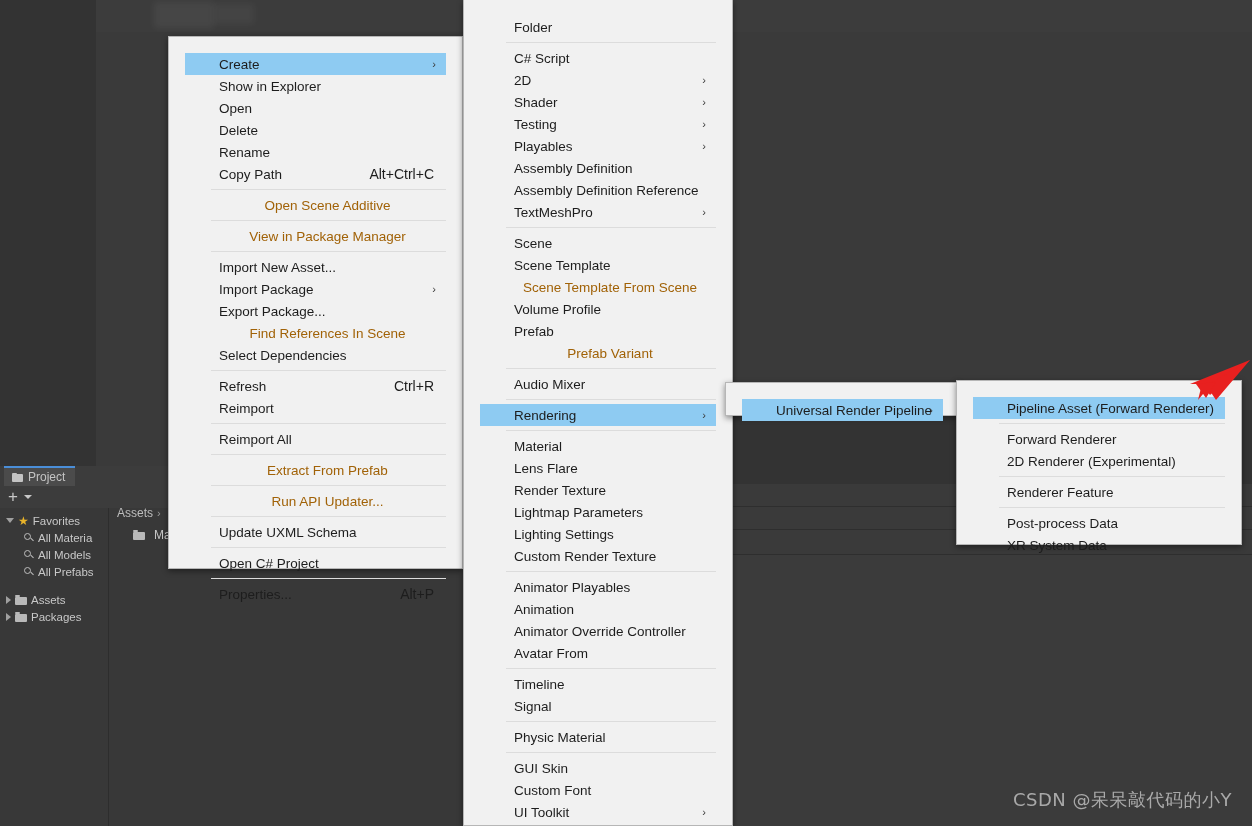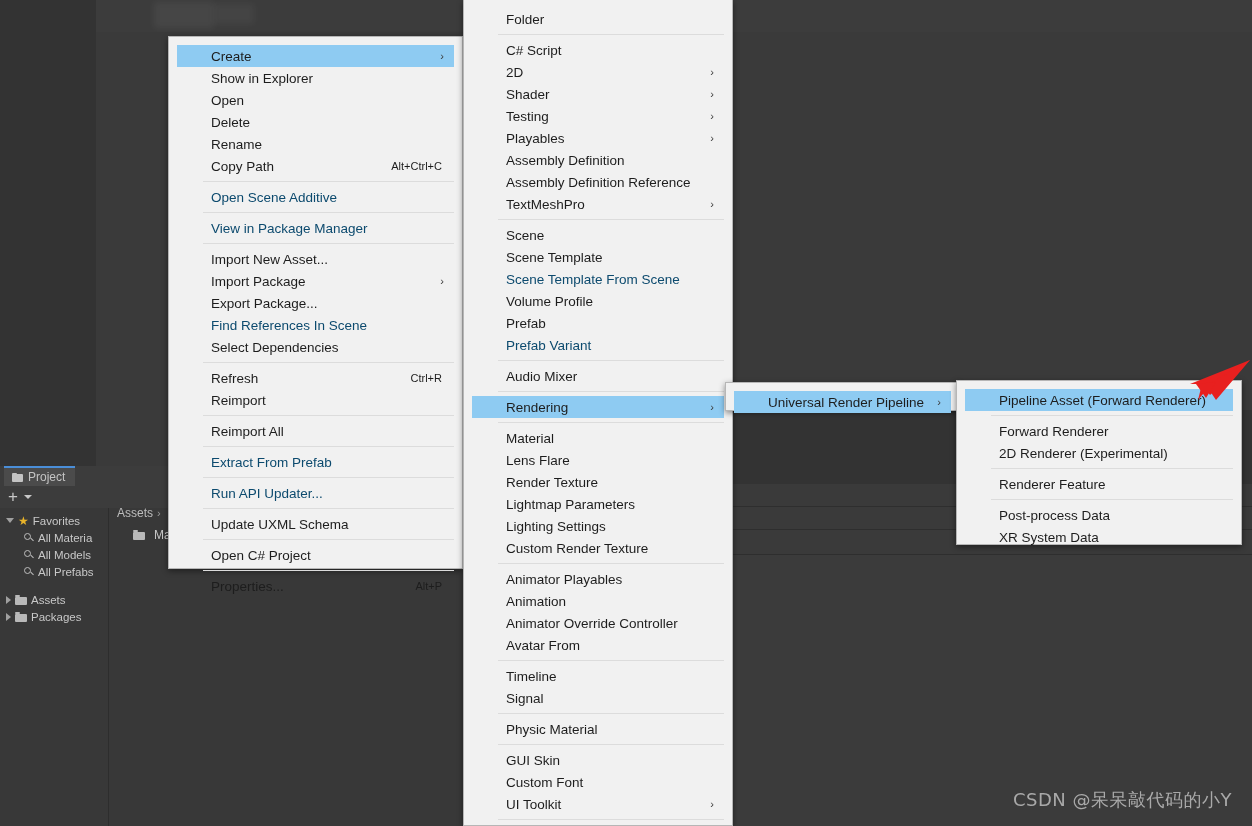--- a/index.html
+++ b/index.html
@@ -72,31 +72,31 @@
   .breadcrumb { position:absolute; left:117px; top:506px; display:flex; align-items:center; gap:4px;
      color:#bdbdbd; font-size:12px; }
   .bc-arrow { color:#9a9a9a; font-size:11px; }
   .assets-item { position:absolute; left:133px; top:528px; display:flex; align-items:center;
      color:#c8c8c8; font-size:12px; gap:5px; }
 
   
   .menu {
     position:absolute; background:#f1f1f1; border:1px solid #b6b6b6;
     box-shadow: 0 2px 6px rgba(0,0,0,0.45);
-    box-sizing:border-box; padding:8px;
+    box-sizing:border-box; padding:16px;
   }
   .menu .gutter { position:absolute; left:0; top:0; bottom:0; width:26px; background:#f1f1f1; }
   .mi {
     position:relative; height:22px; display:flex; align-items:center;
     font-size:13.5px; color:#1d1d1d; padding-left:34px; padding-right:10px;
     box-sizing:border-box; white-space:nowrap;
   }
-  .mi.disabled { color:#0c4a6e; }
+  .mi.disabled { color:#a16207;justify-content:center; }
   .mi.sel { background:#8ecbf2; }
-  .mi .shortcut { position:absolute; right:12px; color:#1d1d1d; font-size:11px; }
+  .mi .shortcut { position:absolute; right:12px; color:#1d1d1d; font-size:14px; }
   .mi .arrow { position:absolute; right:10px; font-size:11px; color:#3a3a3a; }
   .sep { height:1px; background:#dcdcdc; margin:4px 0 4px 26px; }
 
   
   #menu-context { left:168px; top:36px; width:295px; height:533px; }
   #menu-create  { left:463px; top:0px;  width:270px; height:826px; border-top:none; }
   #menu-rendering { left:725px; top:382px; width:235px; height:29px; }
   #menu-urp { left:956px; top:380px; width:286px; height:165px; }
 
   

